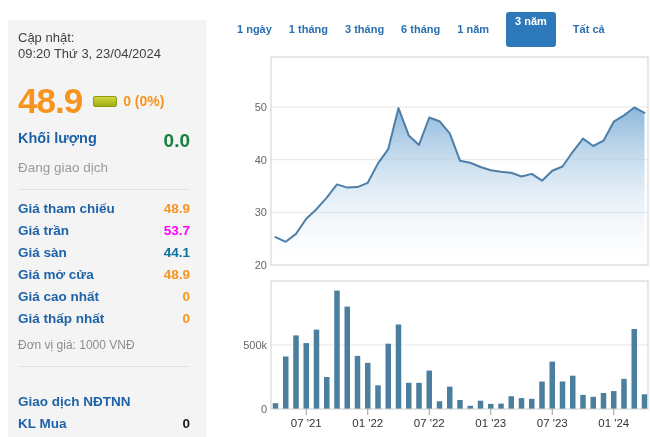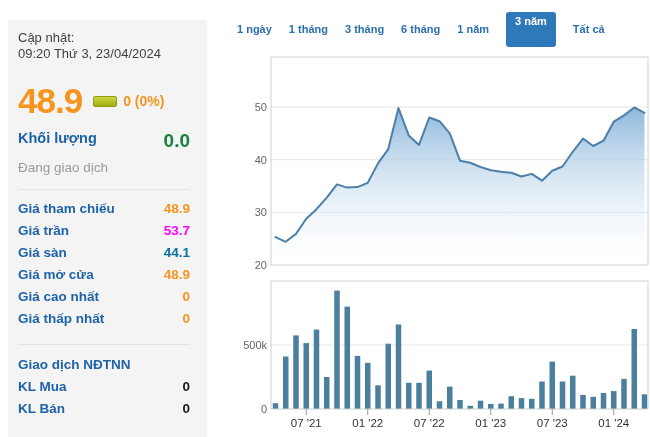--- a/index.html
+++ b/index.html
@@ -23,21 +23,21 @@
   }
   .change { color:#f7941e; font-weight:bold; font-size:14px; margin-left:6px; white-space:nowrap; }
   .vol-line { display:flex; justify-content:space-between; align-items:flex-start; margin-top:12px; }
   .vol-label { color:#1e62a8; font-weight:bold; font-size:14.5px; }
   .vol-value { color:#15803d; font-weight:bold; font-size:19px; }
   .status { color:#9a9a9a; font-size:13.5px; margin-top:8px; }
   .divider { border-top:1px solid #e2e2e2; margin:14px 0 8px 0; height:0; }
   .info-row { display:flex; justify-content:space-between; font-size:13.5px; font-weight:bold; line-height:22px; }
   .info-row .lbl { color:#1e62a8; }
   .unit-note { color:#8d8d8d; font-size:12px; margin-top:8px; font-weight:normal; }
-  .foreign-title { color:#1e62a8; font-weight:bold; font-size:13.5px; line-height:22px; margin-top:9px; }
+  .foreign-title { color:#1e62a8; font-weight:bold; font-size:13.5px; line-height:22px; margin-top:24px; }
   
   .tabbar {
     position:absolute; left:237px; top:17px; height:24px;
     display:flex; align-items:center; gap:17px;
     font-size:11px; font-weight:bold; color:#2a6fb0; white-space:nowrap;
   }
   .tab { cursor:pointer; }
   .tab.selected { background:#2e79ba; color:#ffffff; padding:3px 9px 20px 9px; border-radius:3px; }
   
   .chart-wrap { position:absolute; left:240px; top:50px; width:410px; height:387px; }
@@ -87,20 +87,21 @@
       <div class="info-row">
         <span class="lbl">Giá cao nhất</span>
         <span class="val" style="color: rgb(247, 148, 30);">0</span>
       </div>
       <div class="info-row">
         <span class="lbl">Giá thấp nhất</span>
         <span class="val" style="color: rgb(247, 148, 30);">0</span>
       </div>
     </div>
 
+  <div class="unit-note">Đơn vị giá: 1000 VNĐ</div>
 
   <div class="divider"></div>
 
   <div class="foreign-title">Giao dịch NĐTNN</div>
   <div id="foreign-rows">
       <div class="info-row">
         <span class="lbl">KL Mua</span>
         <span class="val" style="color: rgb(26, 26, 26);">0</span>
       </div>
       <div class="info-row">

